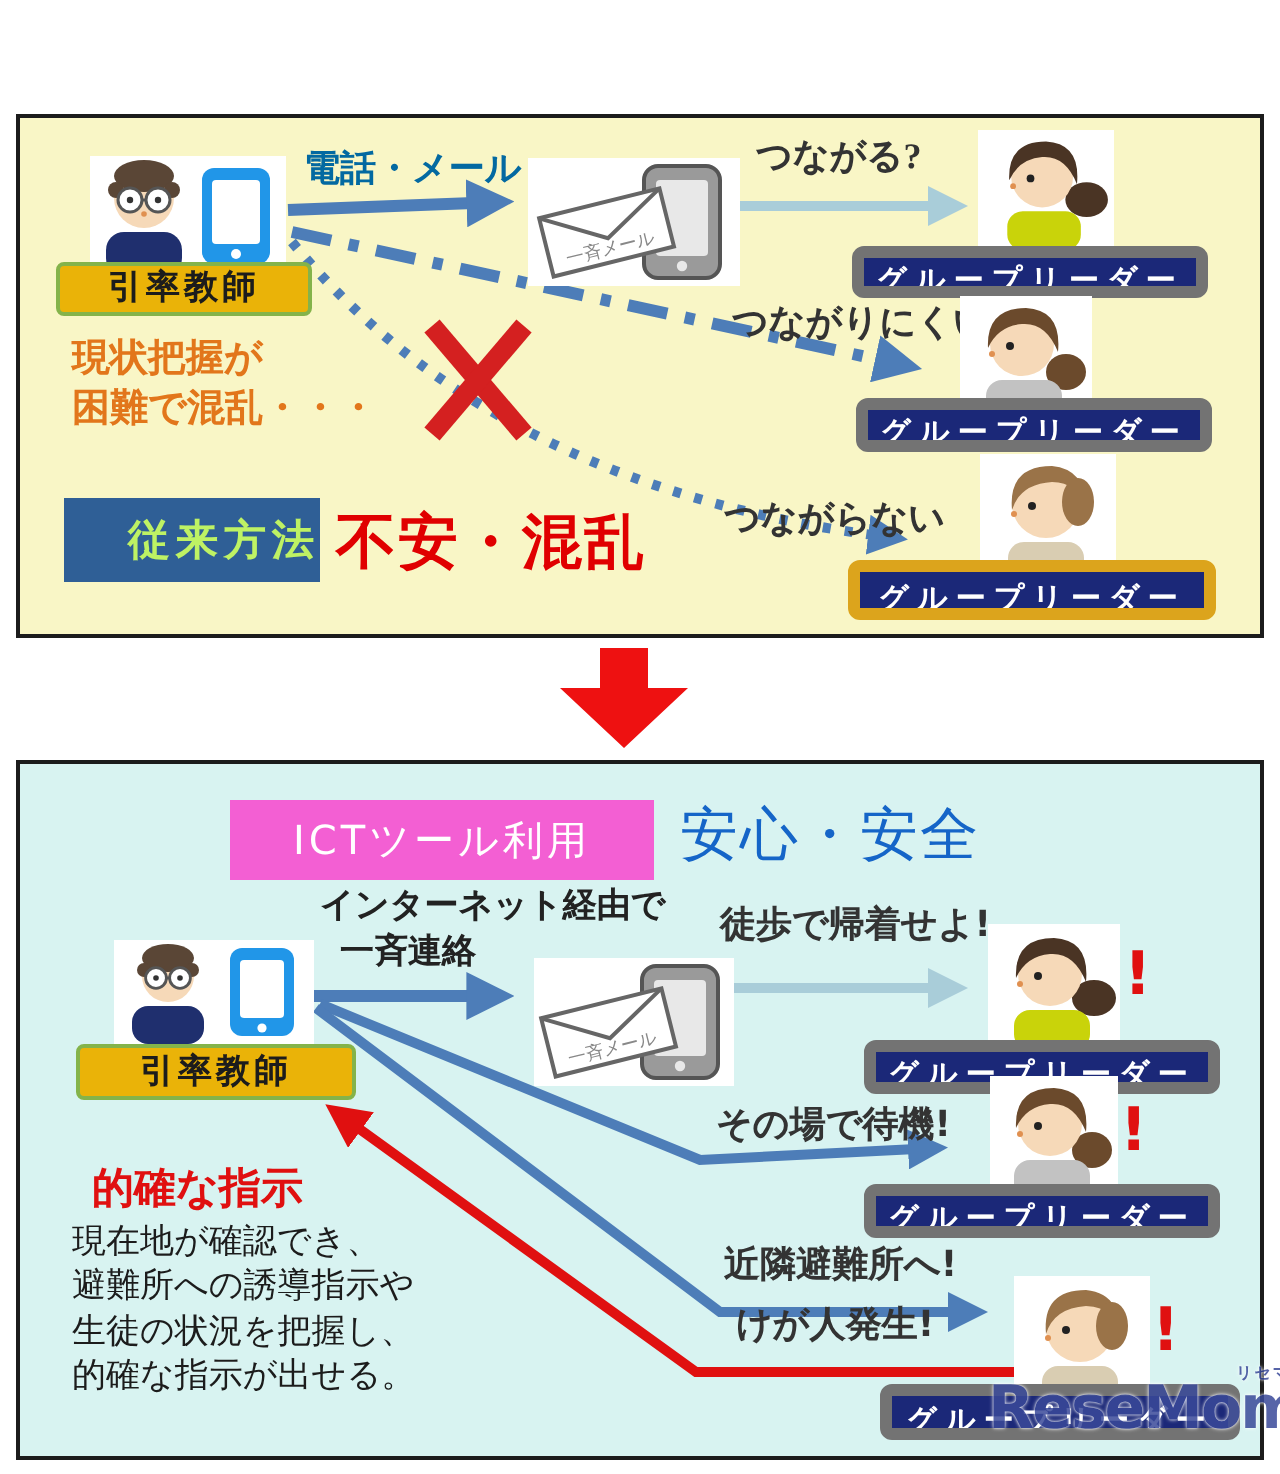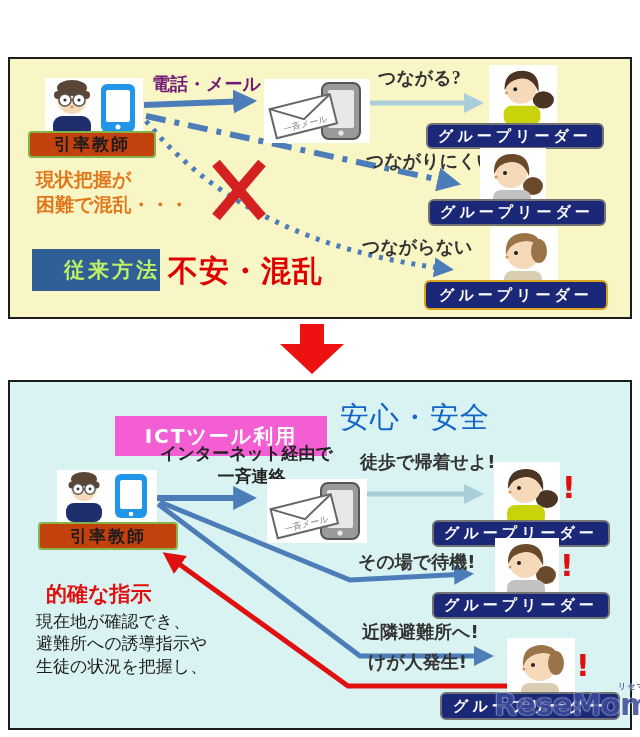--- a/index.html
+++ b/index.html
@@ -18,51 +18,51 @@
   
   .card{position:absolute;background:#ffffff;}
   .card svg{display:block;width:100%;height:100%;}
 
   
   .plate{
     position:absolute;box-sizing:border-box;text-align:center;
     font-weight:bold;white-space:nowrap;overflow:hidden;
   }
   .teacher-plate{
-    background:#c2410c;border:2px solid #84b34a;border-radius:4px;
+    background:#eab308;border:2px solid #84b34a;border-radius:4px;
     color:#1c1c1c;font-size:17px;line-height:23px;letter-spacing:2px;
   }
   .leader-plate{
-    background:#1b2878;border:2px solid #737373;border-radius:6px;
+    background:#1b2878;border:6px solid #737373;border-radius:6px;
     color:#ffffff;font-size:15px;line-height:22px;letter-spacing:4px;
   }
   .leader-plate.gold{border-color:#dca41c;}
 
   
-  .jp{white-space:nowrap;color:#701a75;}
+  .jp{white-space:nowrap;color:#0369a1;}
   .t-channel{left:142px;top:13px;font-size:18px;font-weight:600;}
   .t-status{font-size:18px;font-weight:600;color:#333;}
   .t-status-ok{left:368px;top:7px;font-family:Liberation Serif, serif;}
   .t-status-hard{left:356px;top:90px;}
-  .t-status-fail{left:352px;top:176px;}
+  .t-status-fail{left:352px;top:188px;}
   .t-problem{left:26px;top:108px;color:#e2761b;font-size:19px;font-weight:bold;line-height:1.3;white-space:nowrap;}
   .t-method{
     left:22px;top:190px;width:128px;height:42px;background:#2f5f96;color:#bef264;
     font-size:21px;font-weight:bold;line-height:42px;text-align:right;letter-spacing:3px;
   }
   .t-verdict{left:158px;top:192px;font-size:30px;font-weight:bold;color:#e00000;letter-spacing:1px;}
 
   
   .b-ict{
     left:105px;top:18px;width:212px;height:40px;background:#f35fd3;color:#fff;
-    font-size:20px;font-weight:bold;line-height:40px;text-align:center;letter-spacing:2px;margin-top:16px;
+    font-size:20px;font-weight:normal;line-height:40px;text-align:center;letter-spacing:2px;
   }
   .b-verdict{left:330px;top:16px;font-size:29px;font-weight:normal;color:#1565c8;letter-spacing:1px;}
   .b-channel{left:150px;top:60px;font-size:17px;font-weight:600;color:#222;line-height:1.35;white-space:nowrap;}
-  .b-channel .l2{padding-left:10px;text-align:center;}
+  .b-channel .l2{padding-left:10px;}
   .b-msg{font-size:18px;font-weight:600;color:#333;}
   .b-msg-walk{left:350px;top:68px;}
   .b-msg-wait{left:348px;top:168px;}
   .b-msg-shelter{left:352px;top:238px;}
   .b-msg-injury{left:358px;top:268px;}
   .b-benefit-title{left:36px;top:198px;font-size:21px;font-weight:bold;color:#e01010;}
   .b-benefit-text{left:26px;top:228px;font-size:17px;color:#1c1c1c;line-height:1.32;white-space:nowrap;}
   .alert{position:absolute;color:#e01010;font-size:30px;font-weight:bold;}
 
   
@@ -327,19 +327,20 @@
   <div class="abs alert" style="left:566px;top:266px;">!</div>
   <div class="plate leader-plate" style="left:430px;top:310px;width:180px;height:28px;line-height:24px;">
     <span>グループリーダー</span>
   </div>
 
   <div class="abs b-benefit-title">的確な指示</div>
   <div class="abs b-benefit-text">
     <div>現在地が確認でき、</div>
     <div>避難所への誘導指示や</div>
     <div>生徒の状況を把握し、</div>
+    <div>的確な指示が出せる。</div>
   </div>
 </div>
 
 <div class="abs" id="watermark">
   <span class="small">リセマム</span>
   <span class="main">ReseMom.</span>
 </div>
 
 </body></html>

